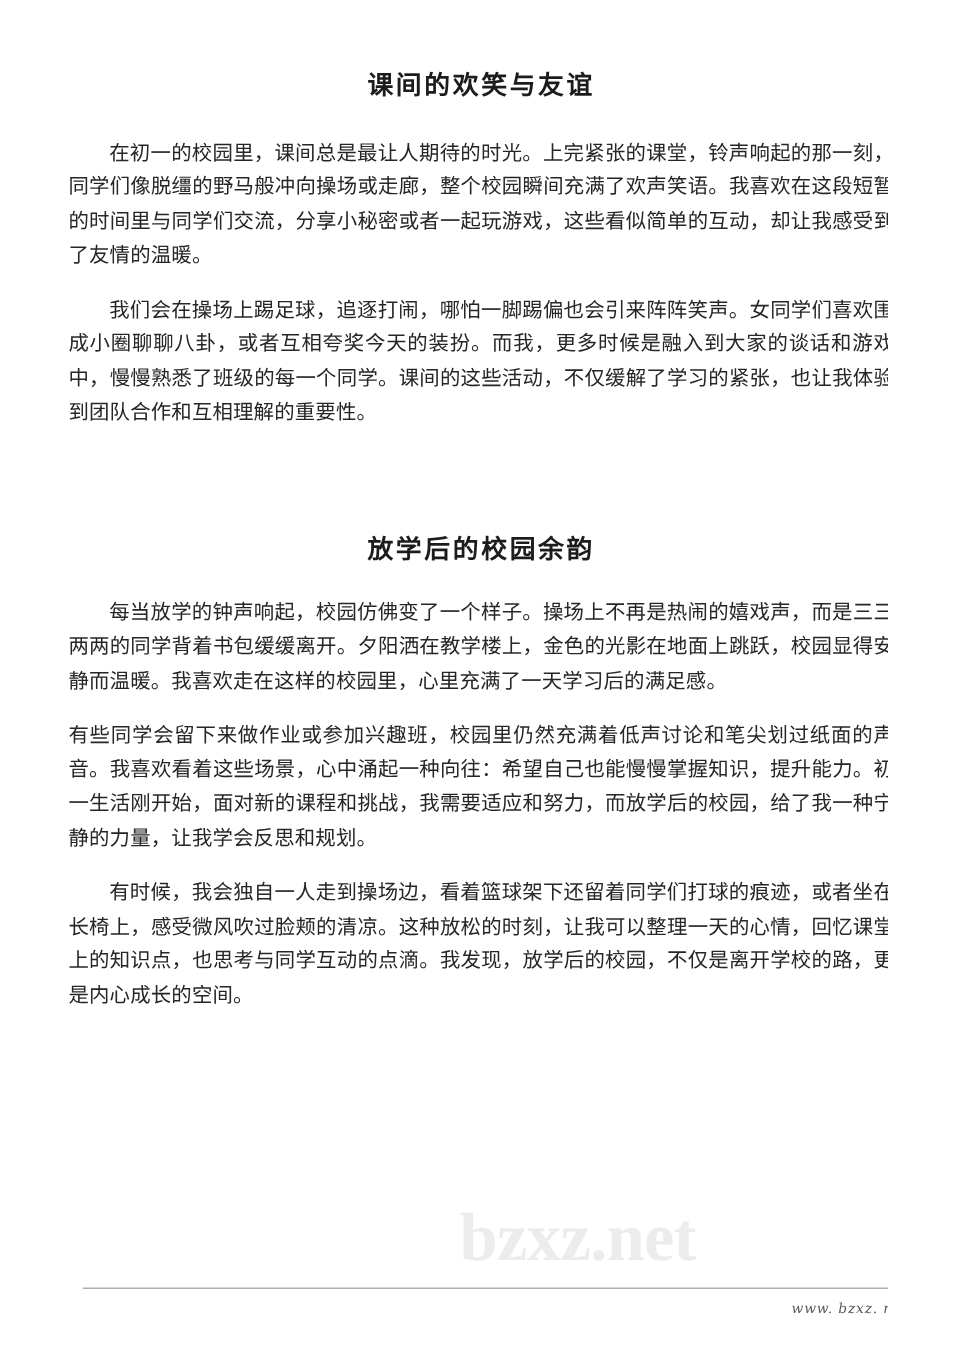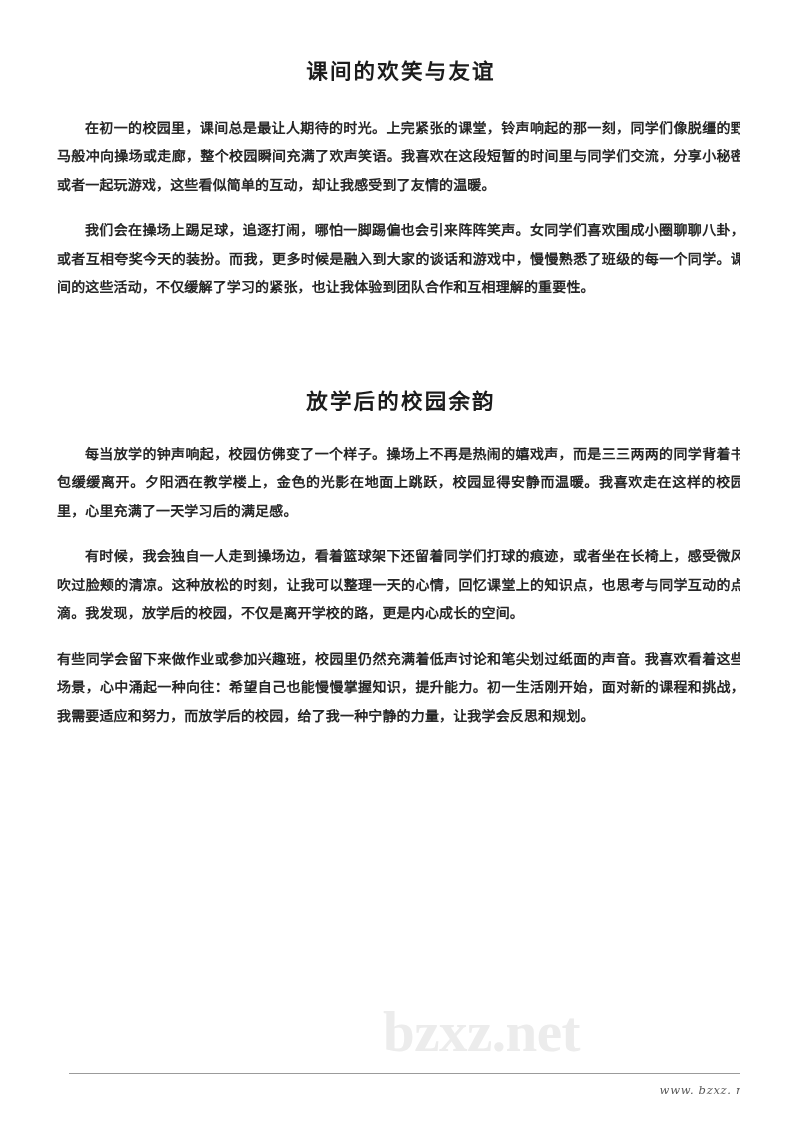--- a/index.html
+++ b/index.html
@@ -37,29 +37,28 @@
     margin: 0;
     padding: 0;
     line-height: 1.3;
   }
 
   .title-1 { padding-top: 58px; }
   .title-2 { padding-top: 86px; }
 
   
   .para {
-    font-size: 14px;
+    font-size: 17px;
     line-height: 28.5px;
     color: #262626;
     text-align: justify;
     text-justify: inter-ideograph;
     margin: 0;
     letter-spacing: 0.15px;
     text-indent: 2em;
-    font-weight: bold;
     -webkit-font-smoothing: antialiased;
   }
 
   .para.no-indent { text-indent: 0; }
 
   .para + .para { margin-top: 17px; }
 
   .section-1 .para-first { margin-top: 28px; }
   .section-2 .para-first { margin-top: 24px; }
 
@@ -118,23 +117,23 @@
       <p class="para">我们会在操场上踢足球，追逐打闹，哪怕一脚踢偏也会引来阵阵笑声。女同学们喜欢围成小圈聊聊八卦，或者互相夸奖今天的装扮。而我，更多时候是融入到大家的谈话和游戏中，慢慢熟悉了班级的每一个同学。课间的这些活动，不仅缓解了学习的紧张，也让我体验到团队合作和互相理解的重要性。</p>
 
 
     </div>
 
     <div class="section-2">
       <h1 class="doc-title title-2">放学后的校园余韵</h1>
 
       <p class="para para-first">每当放学的钟声响起，校园仿佛变了一个样子。操场上不再是热闹的嬉戏声，而是三三两两的同学背着书包缓缓离开。夕阳洒在教学楼上，金色的光影在地面上跳跃，校园显得安静而温暖。我喜欢走在这样的校园里，心里充满了一天学习后的满足感。</p>
 
+      <p class="para no-indent">有些同学会留下来做作业或参加兴趣班，校园里仍然充满着低声讨论和笔尖划过纸面的声音。我喜欢看着这些场景，心中涌起一种向往：希望自己也能慢慢掌握知识，提升能力。初一生活刚开始，面对新的课程和挑战，我需要适应和努力，而放学后的校园，给了我一种宁静的力量，让我学会反思和规划。</p>
+
       <p class="para">有时候，我会独自一人走到操场边，看着篮球架下还留着同学们打球的痕迹，或者坐在长椅上，感受微风吹过脸颊的清凉。这种放松的时刻，让我可以整理一天的心情，回忆课堂上的知识点，也思考与同学互动的点滴。我发现，放学后的校园，不仅是离开学校的路，更是内心成长的空间。</p>
-
-      <p class="para no-indent">有些同学会留下来做作业或参加兴趣班，校园里仍然充满着低声讨论和笔尖划过纸面的声音。我喜欢看着这些场景，心中涌起一种向往：希望自己也能慢慢掌握知识，提升能力。初一生活刚开始，面对新的课程和挑战，我需要适应和努力，而放学后的校园，给了我一种宁静的力量，让我学会反思和规划。</p>
 
     </div>
 
   </div>
 
   <div class="watermark">bzxz.net</div>
 
   <div class="footer">
     <div class="footer-rule"></div>
     <div class="footer-text">www. bzxz. net</div>

